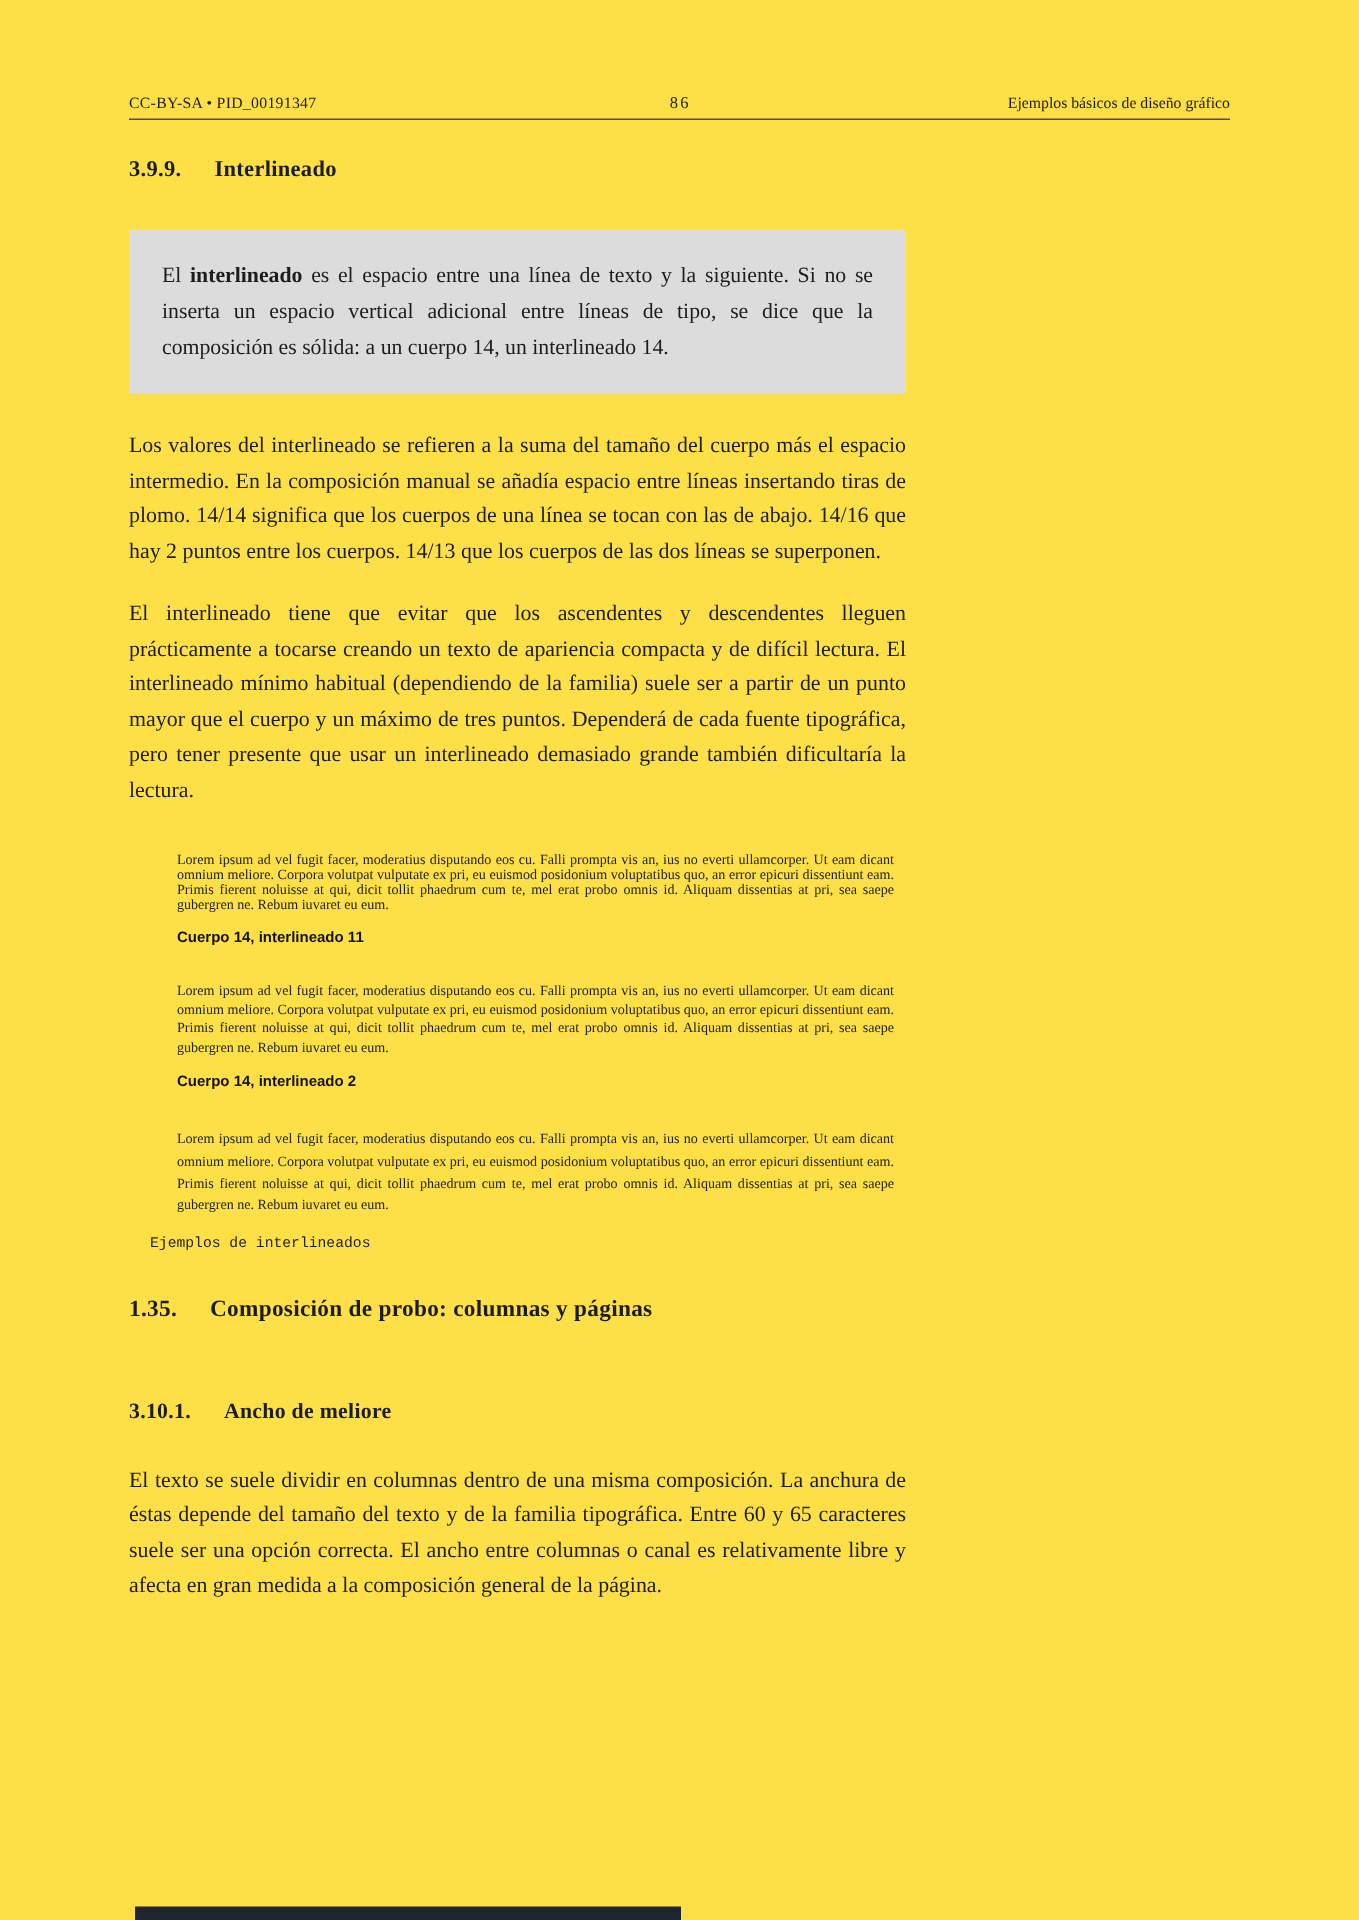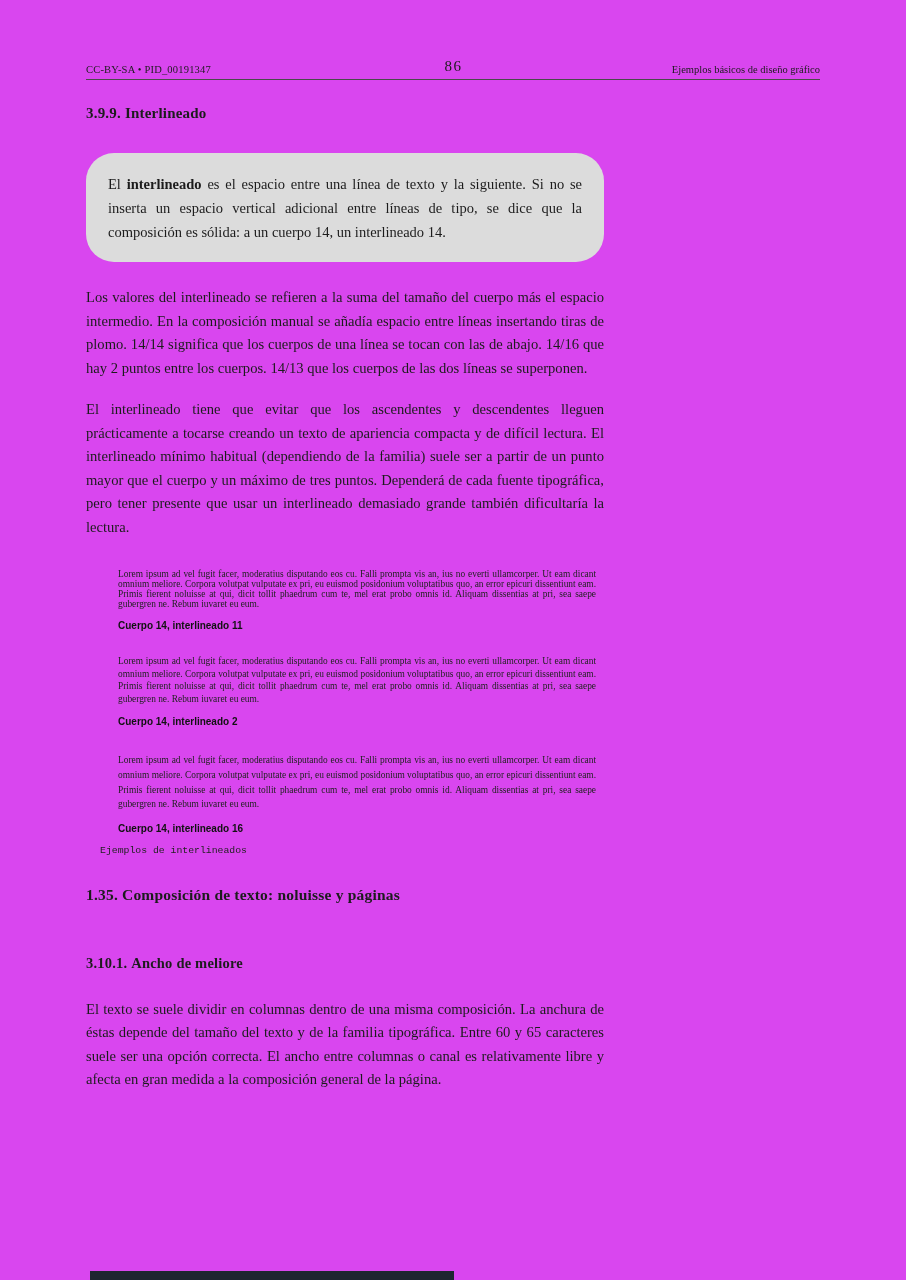--- a/index.html
+++ b/index.html
@@ -1,69 +1,68 @@
 <!DOCTYPE html>
 <html><head>
 <meta charset="utf-8">
 <style>
   * { margin: 0; padding: 0; box-sizing: border-box; }
   html, body { background: #ffffff; }
   .page {
     position: relative;
     width: 906px;
     height: 1280px;
-    background: #d946ef;
+    background: #fde047;
     overflow: hidden;
     font-family: "Liberation Serif", serif;
     color: #1c1c1c;
     padding-left: 35px;
   }
 
   
   .running-header {
     position: absolute;
     top: 64px;
     left: 86px;
     width: 734px;
     display: flex;
     align-items: flex-end;
     justify-content: space-between;
     border-bottom: 1px solid #4a4a4a;
     padding-bottom: 4px;
     font-size: 10.5px;
   }
   .running-header .hdr-left  { font-size: 10.5px; letter-spacing: 0.2px; }
-  .running-header .hdr-page  { font-size: 15px; letter-spacing: 1.5px; position: absolute; left: 1px; right: 0; text-align: center; bottom: 4px; }
+  .running-header .hdr-page  { font-size: 11px; letter-spacing: 1.5px; position: absolute; left: 1px; right: 0; text-align: center; bottom: 4px; }
   .running-header .hdr-right { font-size: 10.5px; }
 
   
   .content {
     position: absolute;
     top: 96px;
     left: 86px;
     width: 518px;
   }
 
   .section-heading {
     font-weight: bold;
     font-size: 15px;
     letter-spacing: 0.2px;
   }
-  .section-heading .sec-num { display: inline-block; margin-right: 4px; font-family: Liberation Serif, serif; }
+  .section-heading .sec-num { display: inline-block; margin-right: 22px; font-family: Liberation Serif, serif; }
 
   #heading-interlineado { margin-top: 9px; }
 
   .highlight-box {
     margin-top: 31px;
     background: #dcdcdc;
     padding: 19px 22px 18px 22px;
     font-size: 14.5px;
     line-height: 24px;
     text-align: justify;
-    border-radius: 28px;
   }
 
   .body-par {
     font-size: 14.6px;
     line-height: 23.5px;
     text-align: justify;
     margin-top: 24px;
   }
   #par-2 { margin-top: 18px; }
 
@@ -131,27 +130,26 @@
 
     <div class="examples">
 
       <p class="sample lh-11">Lorem ipsum ad vel fugit facer, moderatius disputando eos cu. Falli prompta vis an, ius no everti ullamcorper. Ut eam dicant omnium meliore. Corpora volutpat vulputate ex pri, eu euismod posidonium voluptatibus quo, an error epicuri dissentiunt eam. Primis fierent noluisse at qui, dicit tollit phaedrum cum te, mel erat probo omnis id. Aliquam dissentias at pri, sea saepe gubergren ne. Rebum iuvaret eu eum.</p>
       <p class="sample-caption">Cuerpo 14, interlineado 11</p>
 
       <p class="sample lh-14">Lorem ipsum ad vel fugit facer, moderatius disputando eos cu. Falli prompta vis an, ius no everti ullamcorper. Ut eam dicant omnium meliore. Corpora volutpat vulputate ex pri, eu euismod posidonium voluptatibus quo, an error epicuri dissentiunt eam. Primis fierent noluisse at qui, dicit tollit phaedrum cum te, mel erat probo omnis id. Aliquam dissentias at pri, sea saepe gubergren ne. Rebum iuvaret eu eum.</p>
       <p class="sample-caption">Cuerpo 14, interlineado 2</p>
 
       <p class="sample lh-16">Lorem ipsum ad vel fugit facer, moderatius disputando eos cu. Falli prompta vis an, ius no everti ullamcorper. Ut eam dicant omnium meliore. Corpora volutpat vulputate ex pri, eu euismod posidonium voluptatibus quo, an error epicuri dissentiunt eam. Primis fierent noluisse at qui, dicit tollit phaedrum cum te, mel erat probo omnis id. Aliquam dissentias at pri, sea saepe gubergren ne. Rebum iuvaret eu eum.</p>
-      <p class="sample-caption">Cuerpo 14, interlineado 16</p>
 
       <p class="figure-caption">Ejemplos de interlineados</p>
     </div>
 
     <h2 class="section-heading" id="heading-composicion">
-      <span class="sec-num">1.35.</span><span>Composición de texto: noluisse y páginas</span>
+      <span class="sec-num">1.35.</span><span>Composición de probo: columnas y páginas</span>
     </h2>
 
     <h3 class="section-heading" id="heading-ancho">
       <span class="sec-num">3.10.1.</span><span>Ancho de meliore</span>
     </h3>
 
     <p class="body-par" id="par-3">El texto se suele dividir en columnas dentro de una misma composición. La anchura de éstas depende del tamaño del texto y de la familia tipográfica. Entre 60 y 65 caracteres suele ser una opción correcta. El ancho entre columnas o canal es relativamente libre y afecta en gran medida a la composición general de la página.</p>
 
   </div>
 

